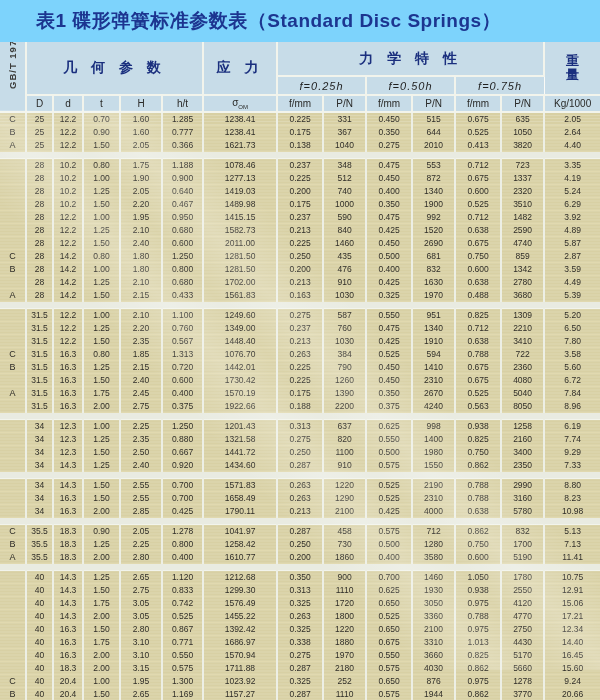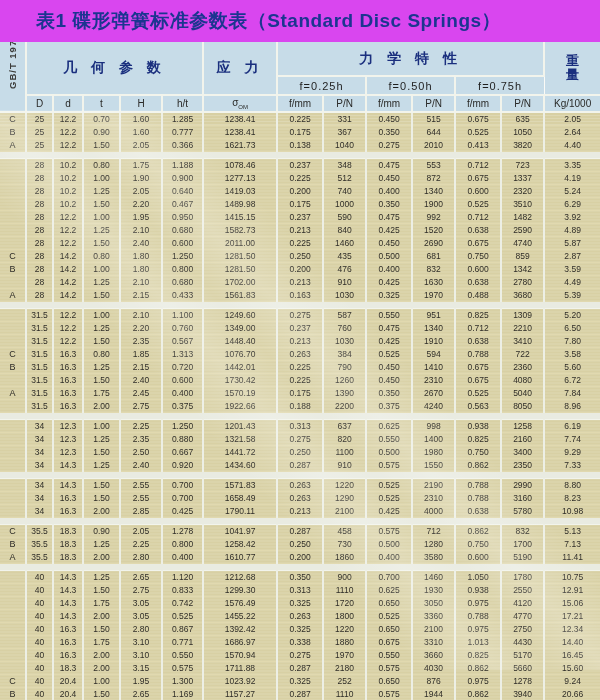--- a/index.html
+++ b/index.html
@@ -7,21 +7,21 @@
     width:600px; height:700px;
     font-family:"Liberation Sans","DejaVu Sans",sans-serif;
     background:#f4f5ef;
   }
   .page {
     position:relative; width:600px; height:700px;
     background:#fbfbf7; overflow:hidden;
   }
   .title-bar {
     height:42px; display:flex; align-items:center;
-    padding-left:36px; box-sizing:border-box; background:#d946ef;
+    padding-left:36px; box-sizing:border-box; background:#7dd3fc;
   }
   .title-bar h1 {
     margin:0; font-size:19px; font-weight:bold; color:#1c3590;
     letter-spacing:0.5px;
   }
   table.spring-table {
     border-collapse:collapse; table-layout:fixed; width:600px;
   }
   .spring-table th, .spring-table td {
     padding:0; text-align:center; vertical-align:middle;
@@ -32,21 +32,21 @@
     border-right:2px solid #f2f4ec;
     border-bottom:2px solid #f2f4ec;
   }
   thead th:last-child { border-right:none; }
   th.hdr-big {
     font-size:14px; font-weight:bold; color:#1a2f7e; letter-spacing:5px;
   }
   th.hdr-weight { font-size:13px; font-weight:bold; color:#1a2f7e; line-height:14px; letter-spacing:0; }
   tr.hdr-row1 { height:34px; }
   tr.hdr-row2 { height:19px; }
-  tr.hdr-row2 th { font-size:11px; font-weight:normal; color:#1f1f1f; letter-spacing:1px; }
+  tr.hdr-row2 th { font-size:11px; font-weight:normal; color:#1f1f1f; letter-spacing:1px;font-style:italic; }
   tr.hdr-row3 { height:17px; }
   tr.hdr-row3 th { font-size:10px; font-weight:normal; color:#2a2a28; }
   th.gb-cell { width:26px; }
   .gb-vertical {
     transform:rotate(-90deg); transform-origin:center;
     font-size:9.5px; color:#3c3c3a; letter-spacing:1px; white-space:nowrap;
   }
   .sigma-sub { font-size:6px; vertical-align:sub; }
   tbody td {
     background-color:#d8d0a4;
@@ -810,20 +810,20 @@
           <td>20.4</td>
           <td>1.50</td>
           <td>2.65</td>
           <td>1.169</td>
           <td>1157.27</td>
           <td>0.287</td>
           <td>1110</td>
           <td>0.575</td>
           <td>1944</td>
           <td>0.862</td>
-          <td>3940</td>
+          <td>3770</td>
           <td>20.66</td>
         </tr>
       </tbody>
   </table>
 
   <div class="watermark"></div>
 </div>
 
 </body></html>

